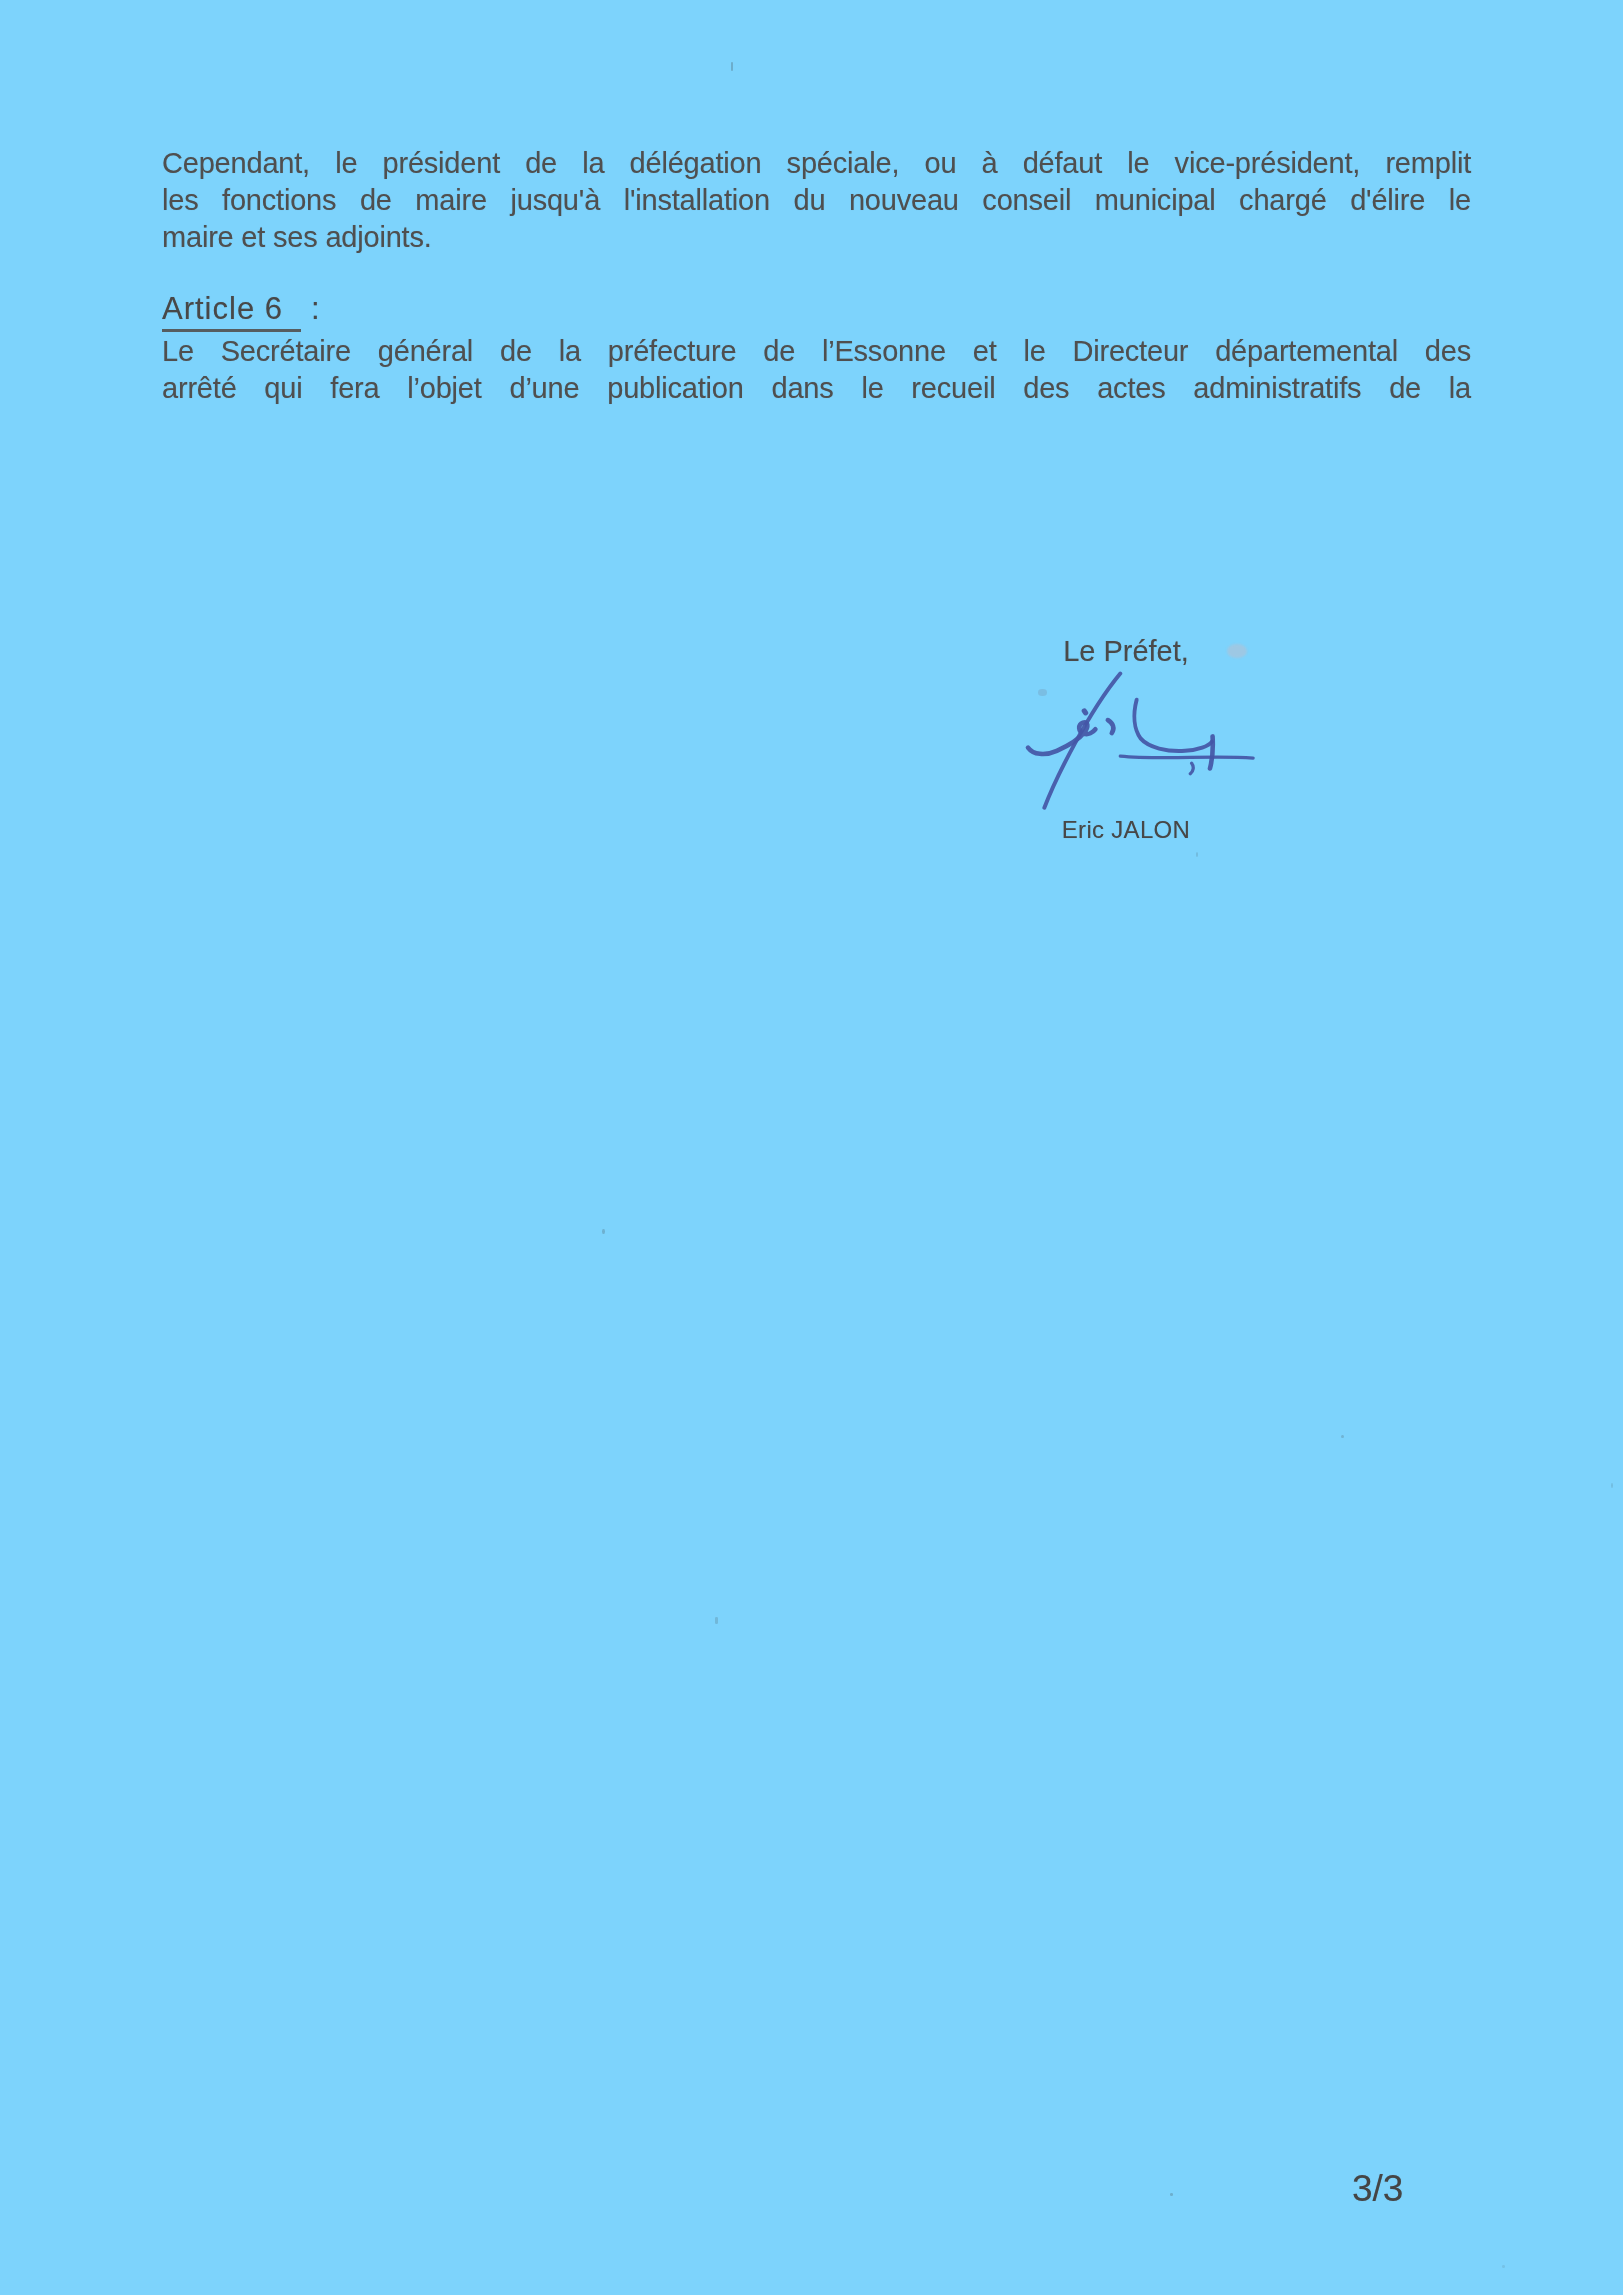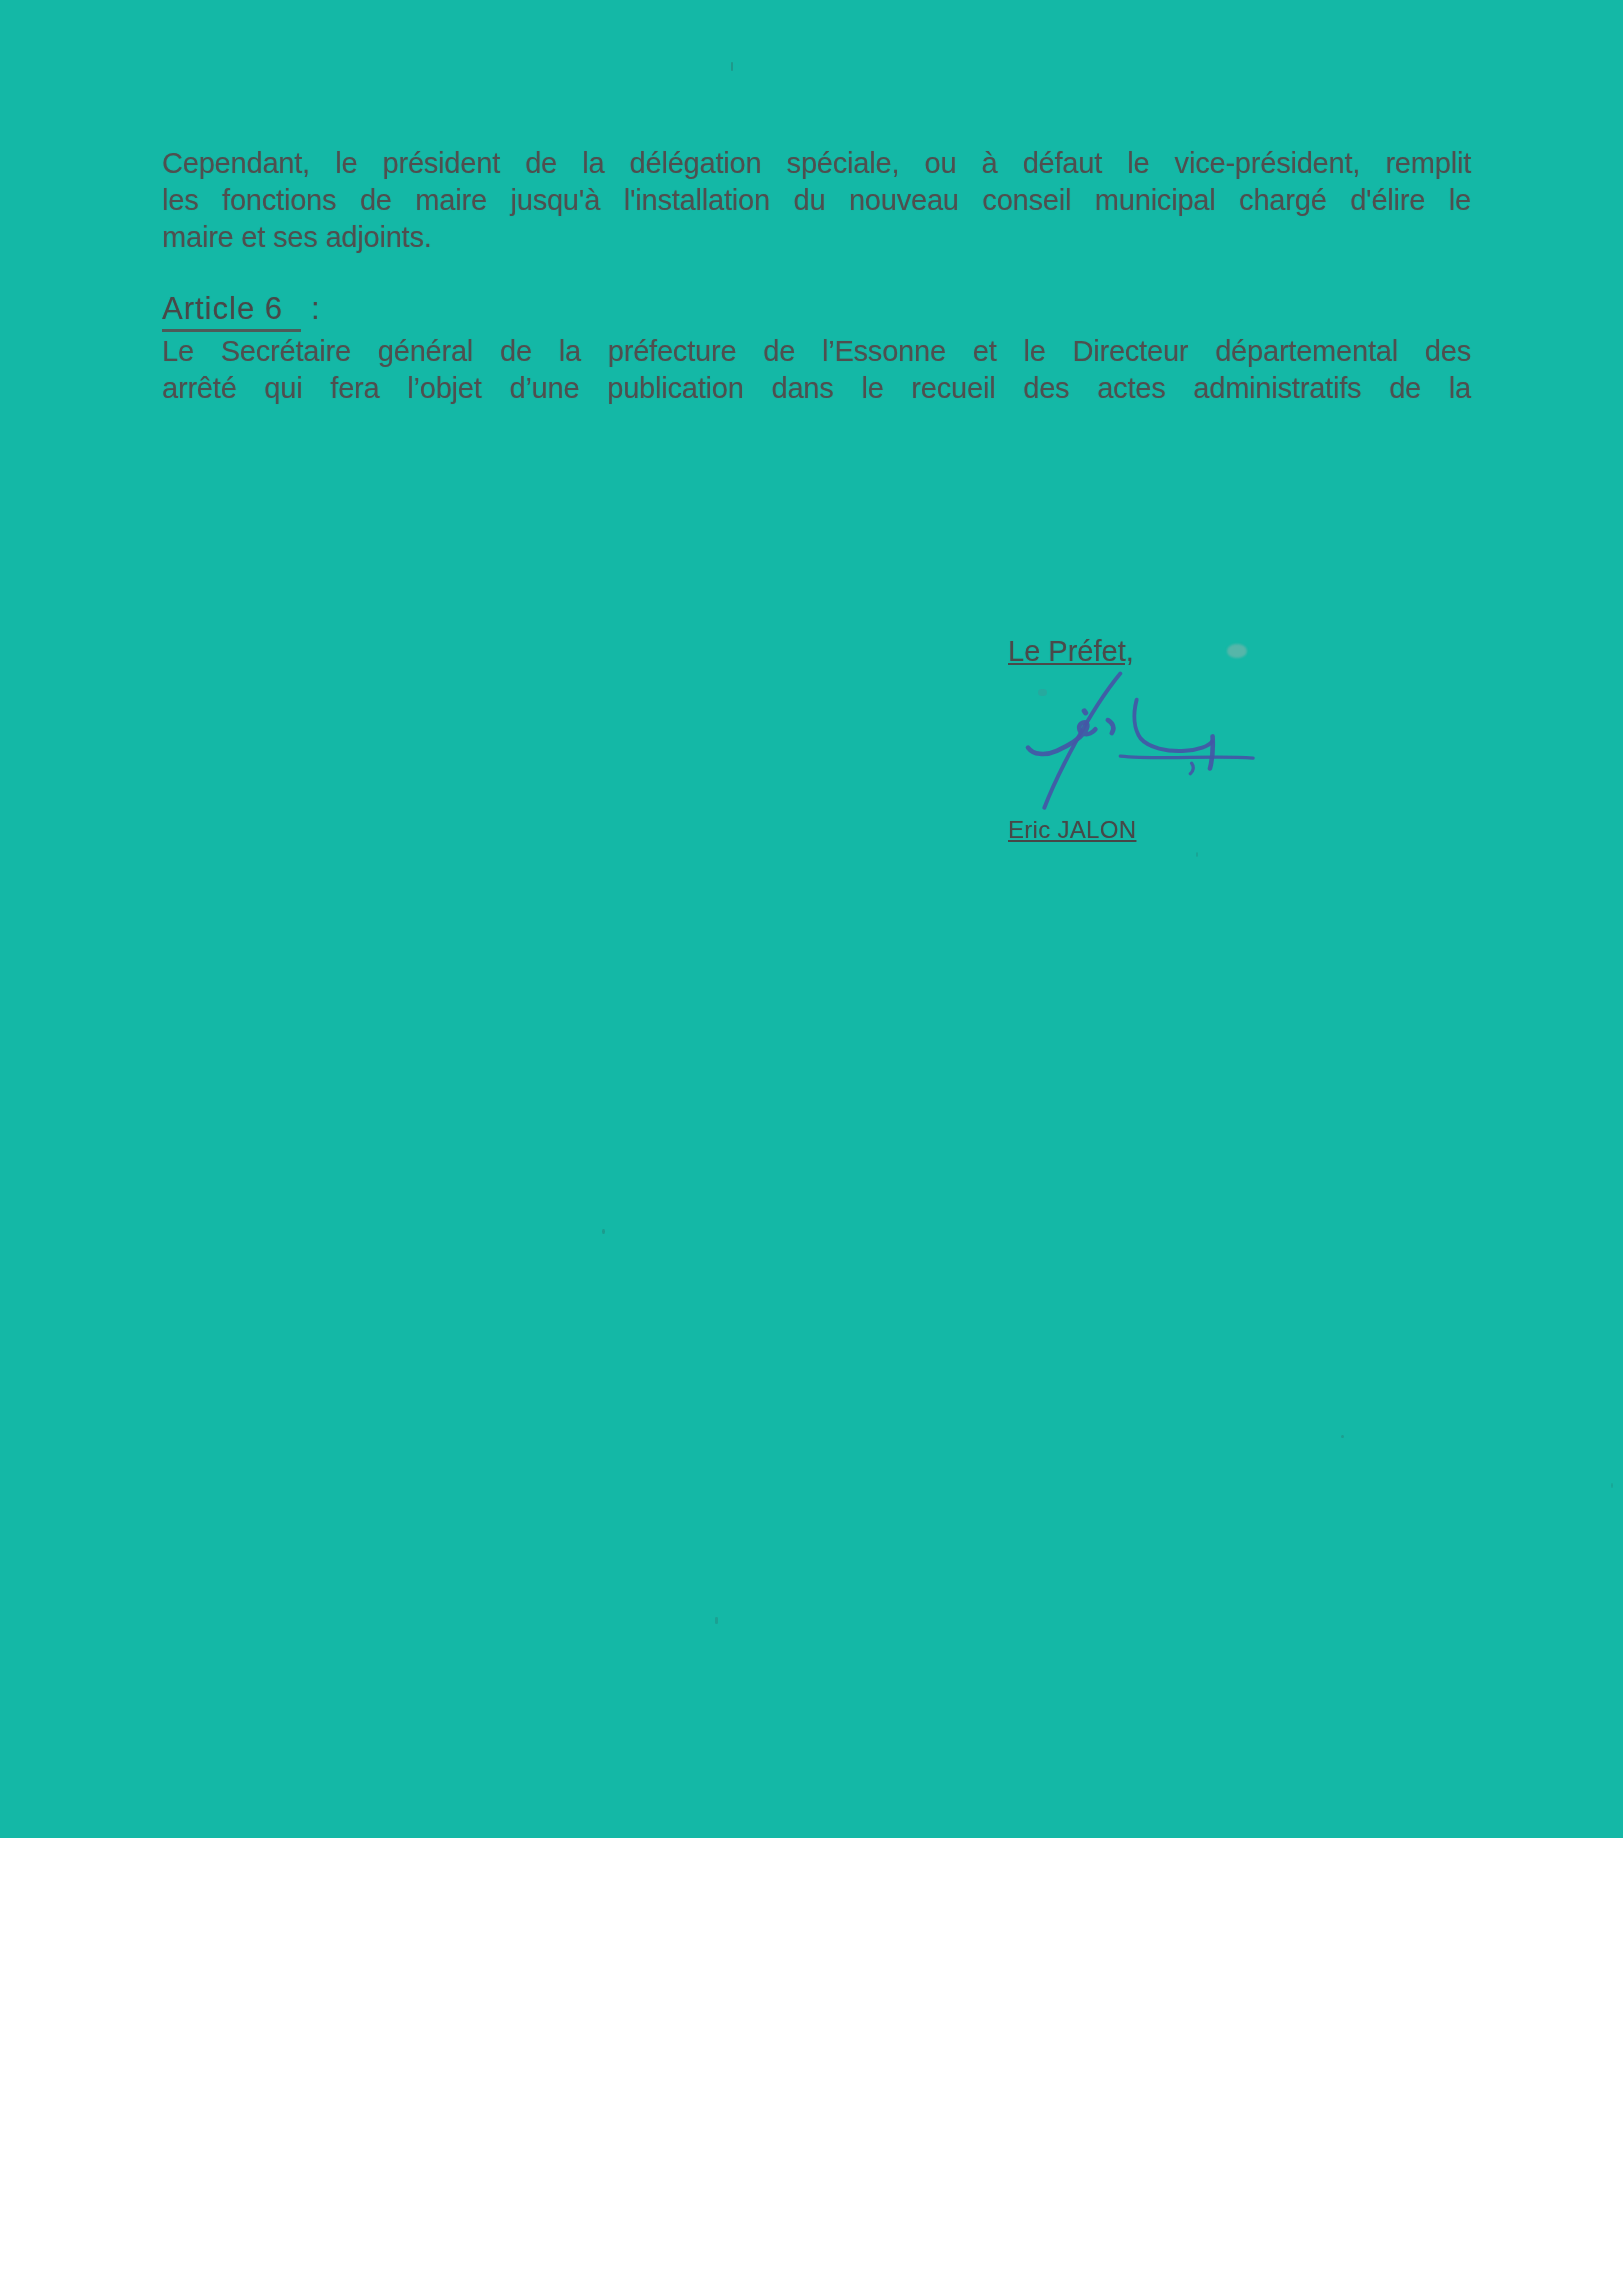--- a/index.html
+++ b/index.html
@@ -3,22 +3,22 @@
 <meta charset="utf-8">
 <style>
   html, body { margin: 0; padding: 0; }
   body {
     width: 1623px; height: 2295px;
     background: #ffffff;
     font-family: "Liberation Sans", sans-serif;
   }
   .page {
     position: relative;
-    width: 1623px; height: 1838px;
-    background: #14b8a6;
+    width: 1623px; height: 2295px;
+    background: #7dd3fc;
     overflow: hidden;
     color: #4e4e4e;
   }
   .para {
     position: absolute;
     left: 162px;
     width: 1309px;
     font-size: 29px;
     line-height: 37px;
     letter-spacing: -0.2px;
@@ -41,25 +41,25 @@
   .article-heading .underlined {
     display: inline-block;
     padding-right: 18.3px;
     padding-bottom: 2px;
     border-bottom: 3.3px solid rgba(82,82,82,0.92);
   }
   .sig-title, .sig-name {
     position: absolute;
     left: 1008px;
     width: 236px;
+    text-align: center;
     font-size: 29px;
     line-height: 33px;
     color: #4a4a4a;
     text-shadow: 0 0 0.7px rgba(74,74,74,0.35);
-    text-decoration: underline;
   }
   .sig-title { top: 635px; }
   .sig-name  { top: 813px; font-size: 24px; letter-spacing: 0.3px; color: #474747; }
   .signature-svg {
     position: absolute;
     left: 1020px; top: 669px;
     width: 249px; height: 144px;
   }
   .signature-svg path {
     fill: none;

